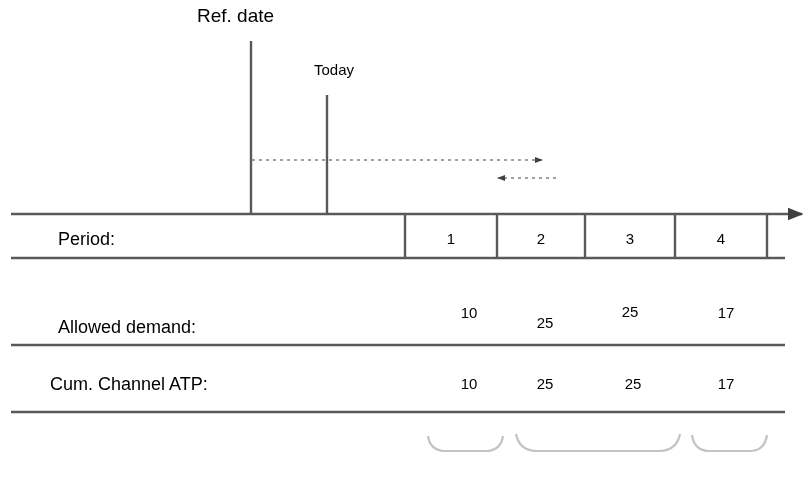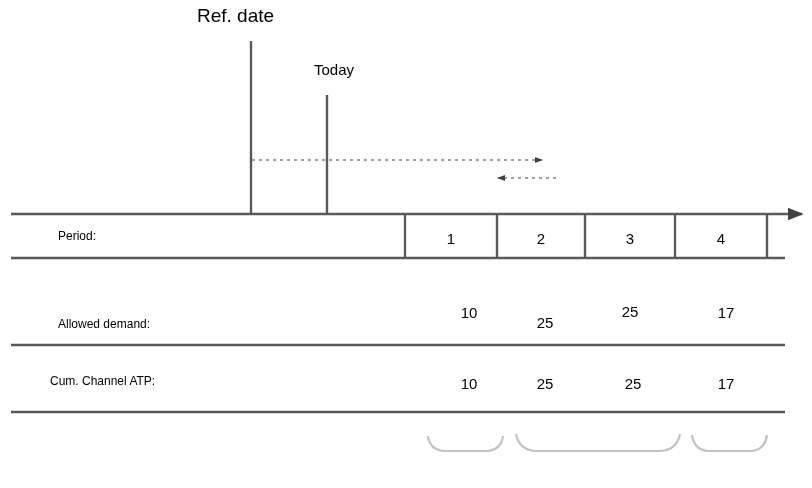--- a/index.html
+++ b/index.html
@@ -36,21 +36,21 @@
     font-size: 19px;
     left: 197px;
     top: 6px;
   }
   .label-today {
     font-size: 15px;
     left: 314px;
     top: 62px;
   }
   .row-label {
-    font-size: 12px;
+    font-size: 18px;
   }
   .label-period {
     left: 58px;
     top: 230px;
   }
   .label-allowed {
     left: 58px;
     top: 318px;
   }
   .label-cum {

